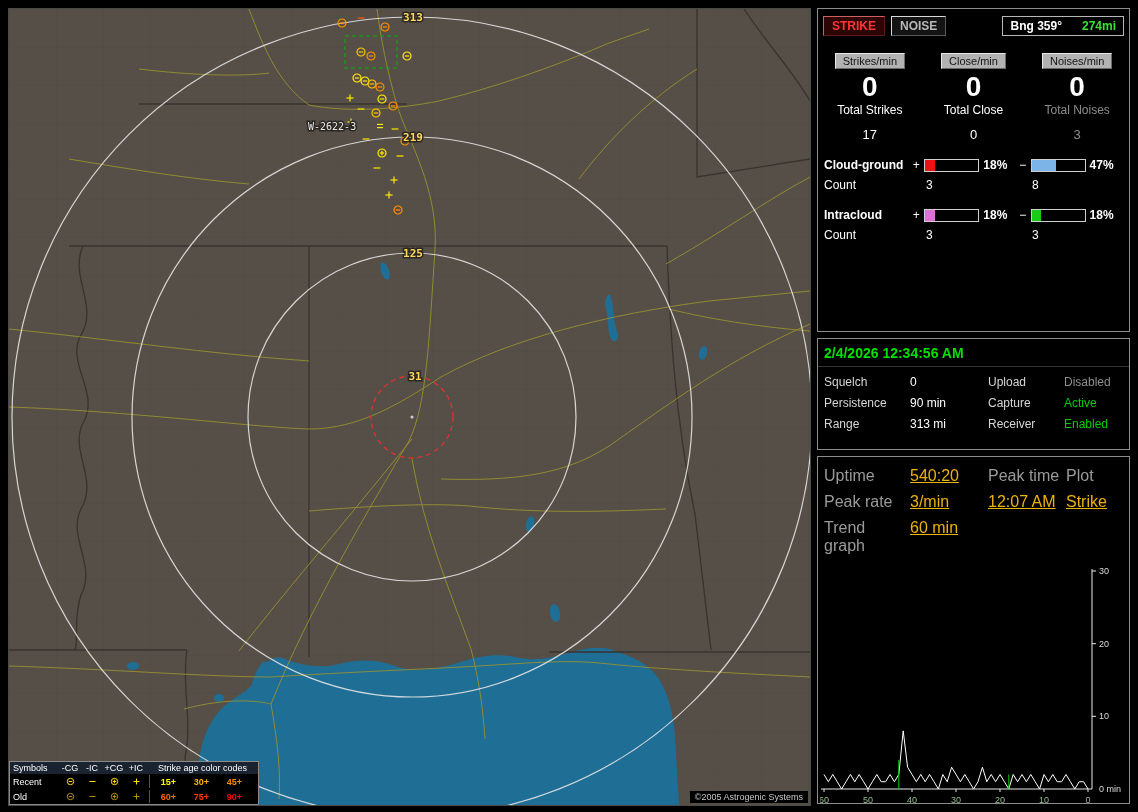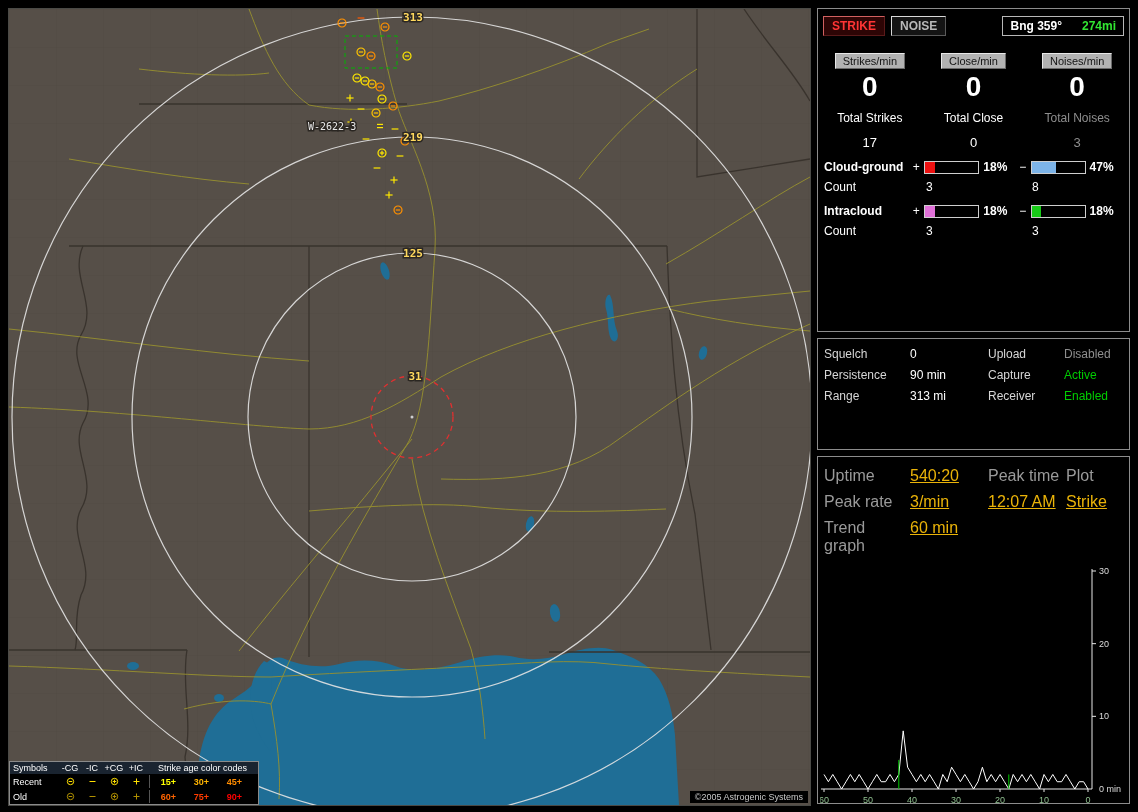--- a/index.html
+++ b/index.html
@@ -58,25 +58,25 @@
     font-weight:bold;display:flex;gap:20px;background:#000;
   }
   .bng{color:#fff;}
   .rng{color:#32e632;}
   .rates{display:grid;grid-template-columns:1fr 1fr 1fr;margin-top:15px;text-align:center;}
   .rate-label{
     display:inline-block;background:#b2b2b2;color:#141414;font-size:11px;padding:1px 7px;
     border:1px solid;border-color:#e8e8e8 #6a6a6a #6a6a6a #e8e8e8;
   }
   .rate-value{font-size:28px;font-weight:bold;color:#fff;margin-top:2px;}
-  .totals{display:grid;grid-template-columns:1fr 1fr 1fr;text-align:center;margin-top:8px;font-size:12px;color:#fff;}
+  .totals{display:grid;grid-template-columns:1fr 1fr 1fr;text-align:center;font-size:12px;color:#fff;}
   .total-value{margin-top:10px;font-size:13px;}
   .dim{color:#8e8e8e;}
   .dist-title{color:#9aa0a0;font-size:12px;margin:20px 6px 0 6px;padding-bottom:4px;border-bottom:1px solid #4a4a4a;}
-  .dist-row{display:flex;align-items:center;padding:0 6px;margin-top:10px;font-size:12px;color:#fff;}
+  .dist-row{display:flex;align-items:center;padding:0 6px;margin-top:16px;font-size:12px;color:#fff;}
   .dist-label{width:88px;font-weight:bold;}
   .sign{width:12px;text-align:center;}
   .bar{display:inline-block;width:54px;height:11px;border:1px solid #cfcfcf;background:#000;margin:0 2px;}
   .fill{height:100%;width:0;}
   .pct{width:34px;font-weight:bold;padding-left:2px;}
   .count-row{display:flex;padding:0 6px;margin-top:6px;font-size:12px;color:#fff;}
   .count-label{width:102px;}
   .count-v1{width:106px;}
   .datetime{color:#00e000;font-weight:bold;font-size:14px;padding:6px 6px 5px 6px;border-bottom:1px solid #333;}
   .status-grid{display:grid;grid-template-columns:86px 78px 76px auto;padding:8px 6px 0 6px;font-size:12px;row-gap:7px;}
@@ -409,20 +409,21 @@
       <span class="pct">18%</span>
     </div>
     <div class="count-row">
       <span class="count-label">Count</span>
       <span class="count-v1">3</span>
       <span>3</span>
     </div>
   </div>
 
   <div class="panel panel-mid">
+    <div class="datetime">2/4/2026 12:34:56 AM</div>
     <div class="status-grid">
       <span class="k">Squelch</span>
       <span class="v">0</span>
       <span class="k">Upload</span>
       <span class="v val-dim">Disabled</span>
 
       <span class="k">Persistence</span>
       <span class="v">90 min</span>
       <span class="k">Capture</span>
       <span class="v val-on">Active</span>

